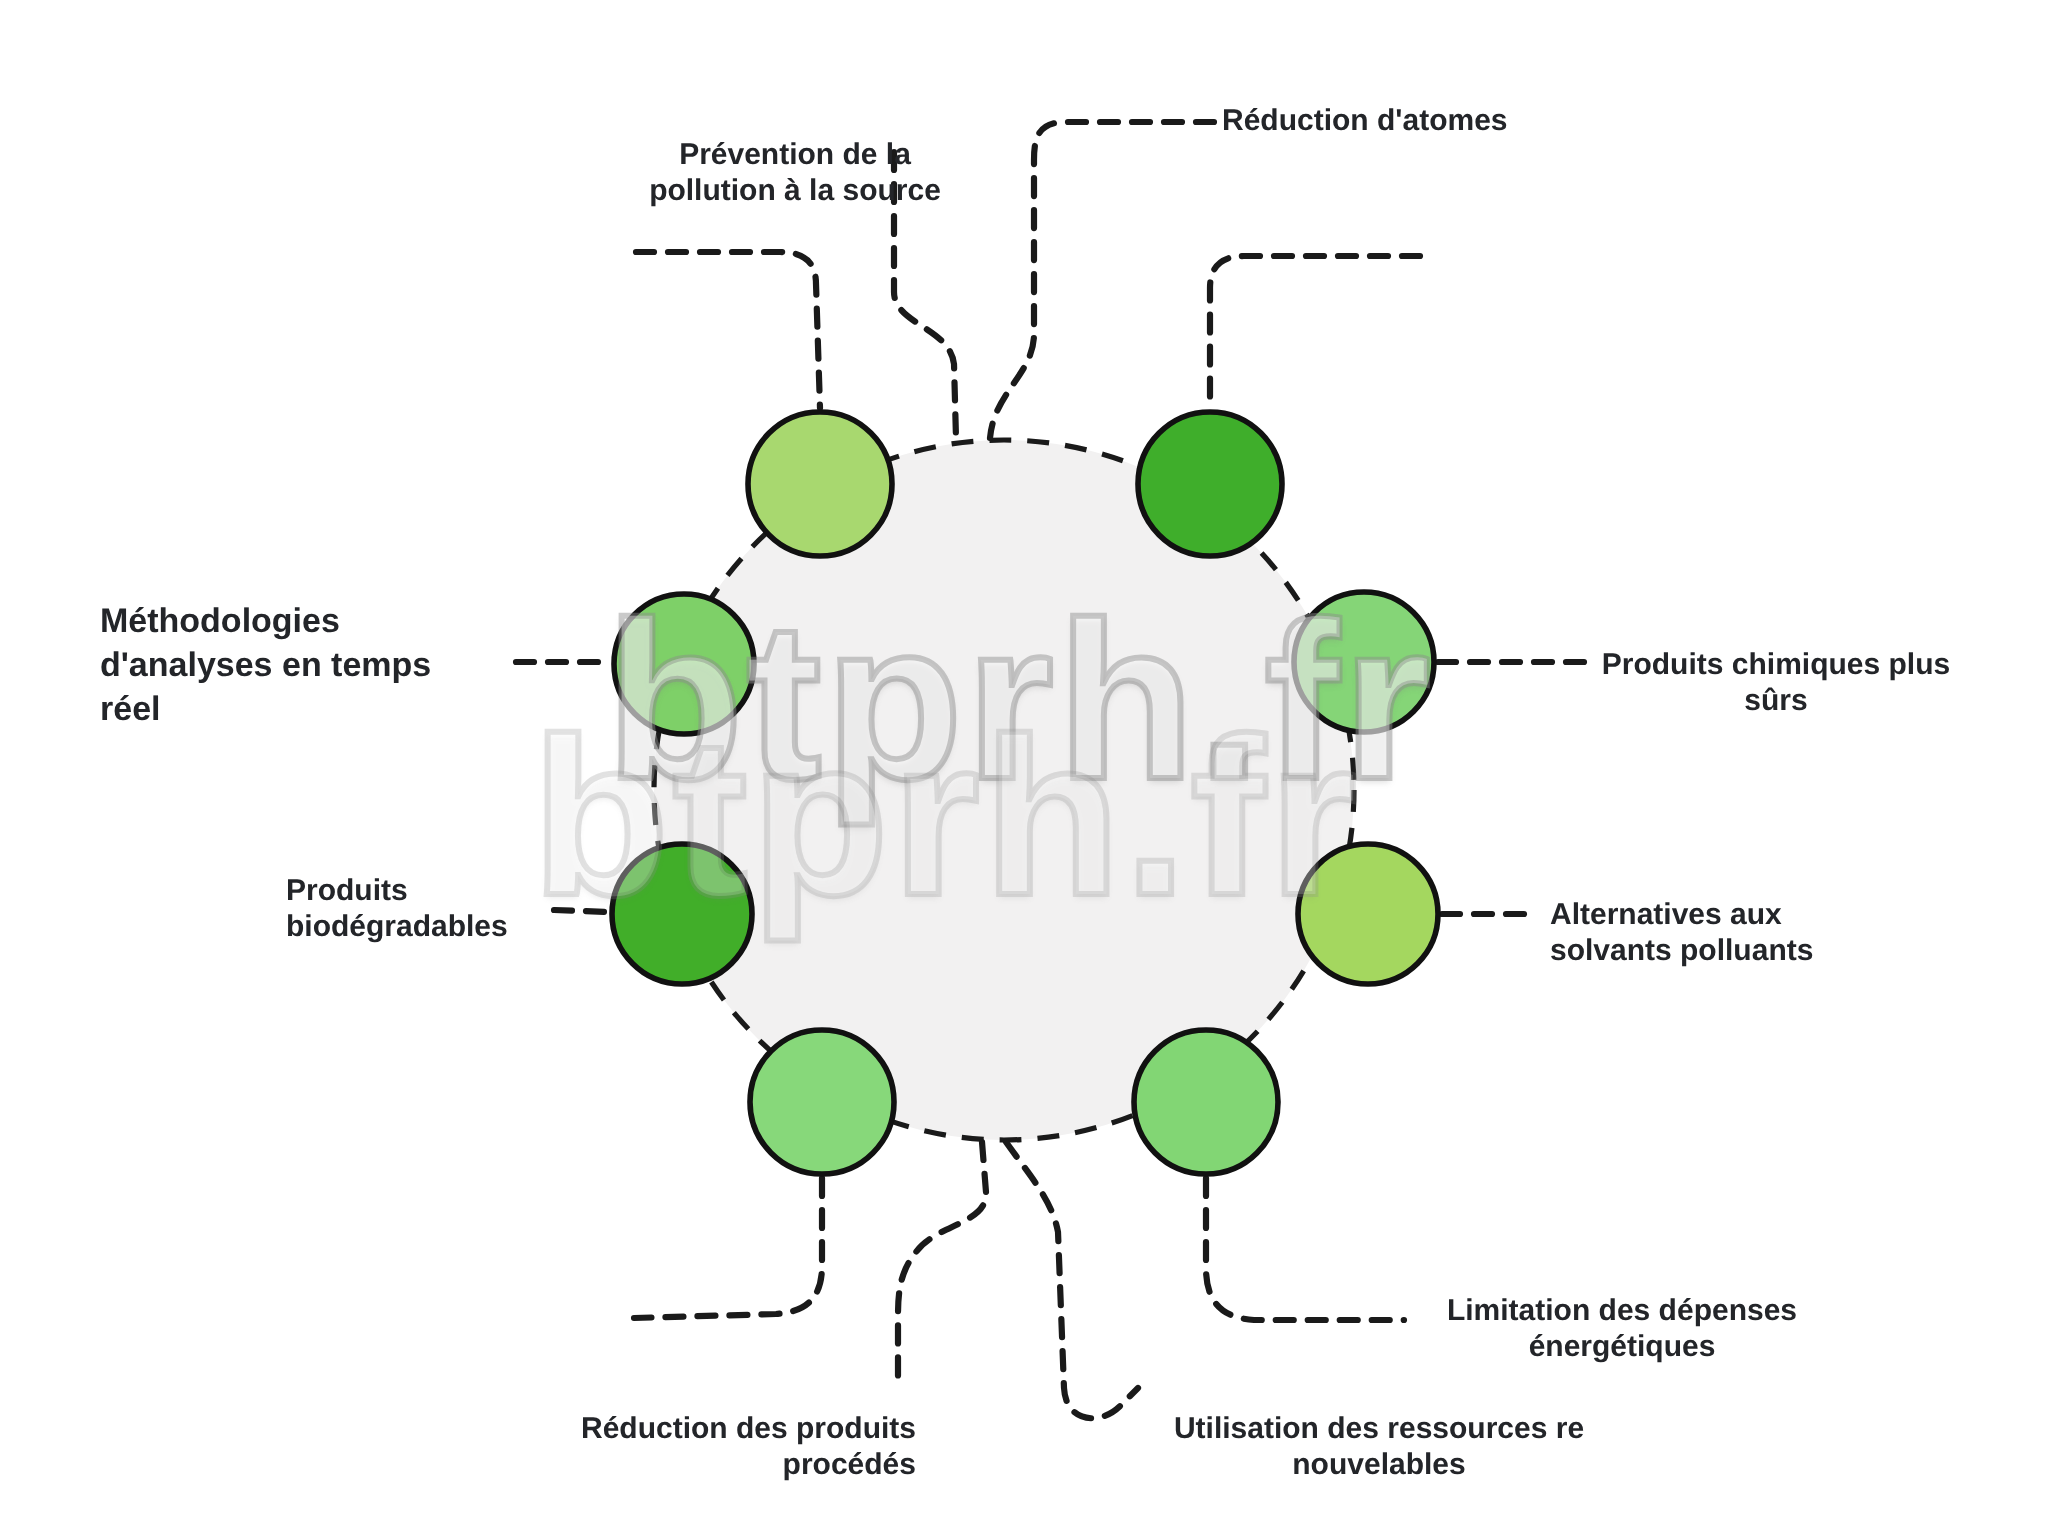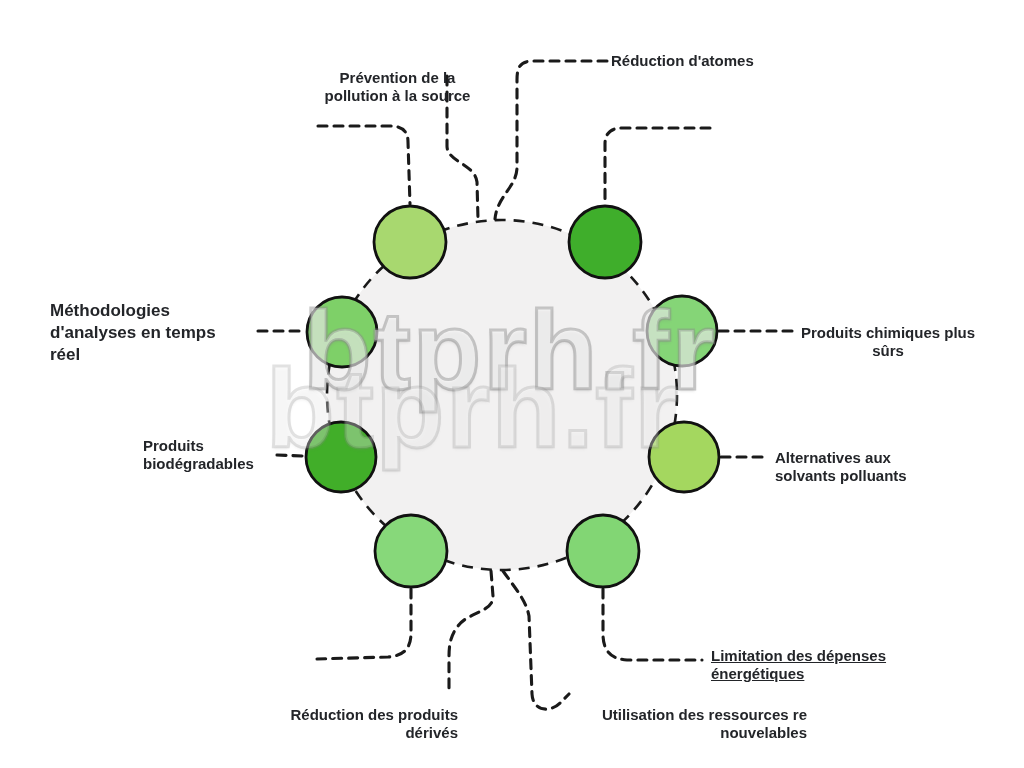--- a/index.html
+++ b/index.html
@@ -35,23 +35,23 @@
   #wm-echo{left:266px;top:344px;opacity:0.55;}
   #lbl-prevention{left:300px;top:33px;width:195px;text-align:center;margin-top:36px;}
   #lbl-economie{left:611px;top:52px;}
   #lbl-risques{left:122px;top:117px;}
   #lbl-syntheses{left:711px;top:117px;width:195px;text-align:center;}
   #lbl-methodologies{left:50px;top:300px;}
   #lbl-produits-chimiques{left:798px;top:324px;width:180px;text-align:center;}
   #lbl-biodegradables{left:143px;top:437px;}
   #lbl-alternatives{left:775px;top:437px;width:160px;text-align:left;margin-top:12px;}
   #lbl-catalytiques{left:191px;top:620px;}
-  #lbl-depenses{left:711px;top:647px;width:200px;text-align:left;text-decoration:underline;}
+  #lbl-depenses{left:711px;top:647px;width:200px;text-align:center;}
   #lbl-reduction{left:267px;top:706px;width:191px;text-align:right;}
-  #lbl-ressources{left:572px;top:706px;width:235px;text-align:right;}
+  #lbl-ressources{left:572px;top:706px;width:235px;text-align:center;}
 </style>
 </head>
 <body>
 
 <div id="canvas">
 
   <svg class="layer" width="1024" height="768" viewBox="0 0 1024 768">
 
     <circle cx="502" cy="395" r="175" stroke="#1a1a1a" stroke-width="2.6" stroke-dasharray="11 8" fill="#f2f1f1"></circle>
 
@@ -91,20 +91,20 @@
 réel</div>
   <div class="lbl" id="lbl-produits-chimiques">Produits chimiques plus
 sûrs</div>
   <div class="lbl" id="lbl-biodegradables">Produits
 biodégradables</div>
   <div class="lbl" id="lbl-alternatives">Alternatives aux
 solvants polluants</div>
   <div class="lbl" id="lbl-depenses">Limitation des dépenses
 énergétiques</div>
   <div class="lbl" id="lbl-reduction">Réduction des produits
-dérivés</div>
+procédés</div>
   <div class="lbl" id="lbl-ressources">Utilisation des ressources re
 nouvelables</div>
 
   <div class="watermark" id="wm-main">btprh.fr</div>
   <div class="watermark" id="wm-echo">btprh.fr</div>
 
 </div>
 
 </body></html>

